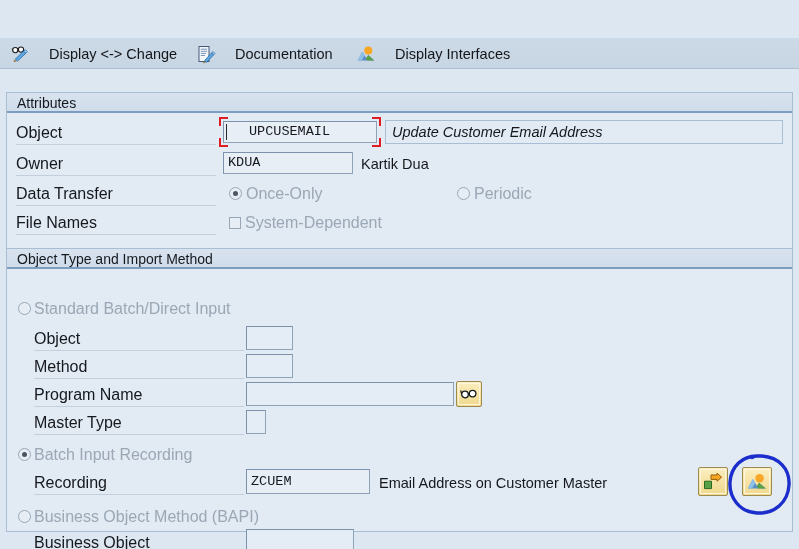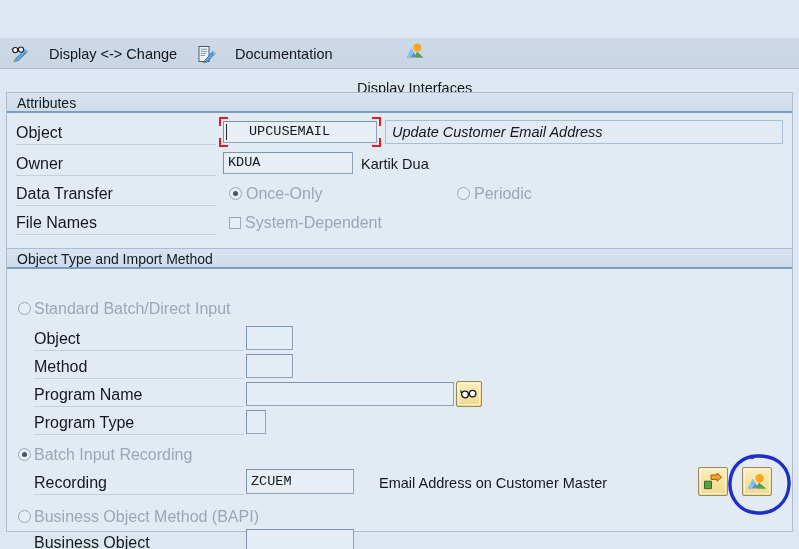--- a/index.html
+++ b/index.html
@@ -185,21 +185,21 @@
           <rect x="2" y="1.5" width="10" height="15" fill="#f3f6fa" stroke="#44597a" stroke-width="1"></rect>
           <path d="M3.8 4.2 H10.2 M3.8 6.3 H10.2 M3.8 8.4 H9 M3.8 10.5 H8" stroke="#6d8bb0" stroke-width=".9"></path>
           <path d="M7.3 16.3 L6.3 18 L8.4 17.4 Z" fill="#dfc27a" stroke="#6b5a26" stroke-width=".5"></path>
           <path d="M7.6 15.6 L14.6 7.9 L16.6 9.8 L9.6 17.4 Z" fill="#5fa8e6" stroke="#1d5c96" stroke-width=".7"></path>
           <path d="M14.6 7.9 L16.0 6.5 L17.9 8.4 L16.6 9.8 Z" fill="#9ad0f5" stroke="#1d5c96" stroke-width=".7"></path>
         </svg>
       </span>
       <span class="tb-label">Documentation</span>
     </div>
 
-    <div class="tb-item" style="left:357px;flex-direction:column;">
+    <div class="tb-item" style="left:357px;">
       <span class="tb-ico">
         <svg width="18" height="18" viewBox="0 0 18 18">
           <circle cx="11.3" cy="5.4" r="4.0" fill="#f7a626"></circle>
           <path d="M0.8 15.5 L5.4 6.6 L9.3 13.2 L11.2 10.0 L17.2 15.5 Z" fill="#5a8ec9"></path>
           <path d="M9.3 13.2 L11.2 10.0 L17.2 15.5 L10.0 15.5 Z" fill="#5aa046"></path>
           <path d="M0.8 15.5 L5.4 6.6 L7.6 10.4 L4.6 15.5 Z" fill="#8fc0ea"></path>
         </svg>
       </span>
       <span class="tb-label">Display Interfaces</span>
     </div>
@@ -273,32 +273,32 @@
     <span>
       <svg width="18" height="14" viewBox="0 0 18 14">
         <circle cx="5.0" cy="7.5" r="3.3" fill="#ffffff" stroke="#15181d" stroke-width="1.3"></circle>
         <circle cx="12.6" cy="6.6" r="3.3" fill="#ffffff" stroke="#15181d" stroke-width="1.3"></circle>
         <path d="M8.3 7.1 L9.3 6.9" stroke="#15181d" stroke-width="1.2"></path>
         <path d="M1.8 6.6 C1.0 5.4 0.7 4.3 1.0 3.3" stroke="#15181d" stroke-width="1.2" fill="none"></path>
       </svg>
     </span>
   </div>
 
-  <div class="lbl" style="left:34px; top:414px;">Program Type</div>
+  <div class="lbl" style="left:34px; top:414px;">Master Type</div>
   <div class="lbl-rule" style="left:34px; top:434px; width:210px;"></div>
   <div class="inp empty" style="left:246px; top:410px; width:20px; height:24px;"></div>
 
   <div class="radio" style="left:18px; top:448px;">
     <span class="dot"></span>
   </div>
   <div class="lbl dim" style="left:34px; top:446px;">Batch Input Recording</div>
 
   <div class="lbl" style="left:34px; top:474px;">Recording</div>
   <div class="lbl-rule" style="left:34px; top:494px; width:210px;"></div>
-  <div class="inp" style="left:246px; top:469px; width:108px; height:25px;">ZCUEM</div>
+  <div class="inp" style="left:246px; top:469px; width:124px; height:25px;">ZCUEM</div>
   <div class="readonly-text" style="left:379px; top:474px;">Email Address on Customer Master</div>
 
   <div class="btn" style="left:698px; top:467px; width:30px; height:29px;">
     <span>
       <svg width="20" height="18" viewBox="0 0 20 18">
         <path d="M1.5 8.2 L8.5 8.2 L8.5 15.6 L1.5 15.6 Z" fill="#5aa046" stroke="#2f6b23" stroke-width="1"></path>
         <path d="M8.0 2.0 L14.0 2.0 L14.0 0.2 L18.6 4.2 L14.0 8.2 L14.0 6.4 L8.0 6.4 Z" fill="#f7a626" stroke="#9a5d08" stroke-width="1" stroke-linejoin="round"></path>
       </svg>
     </span>
   </div>

